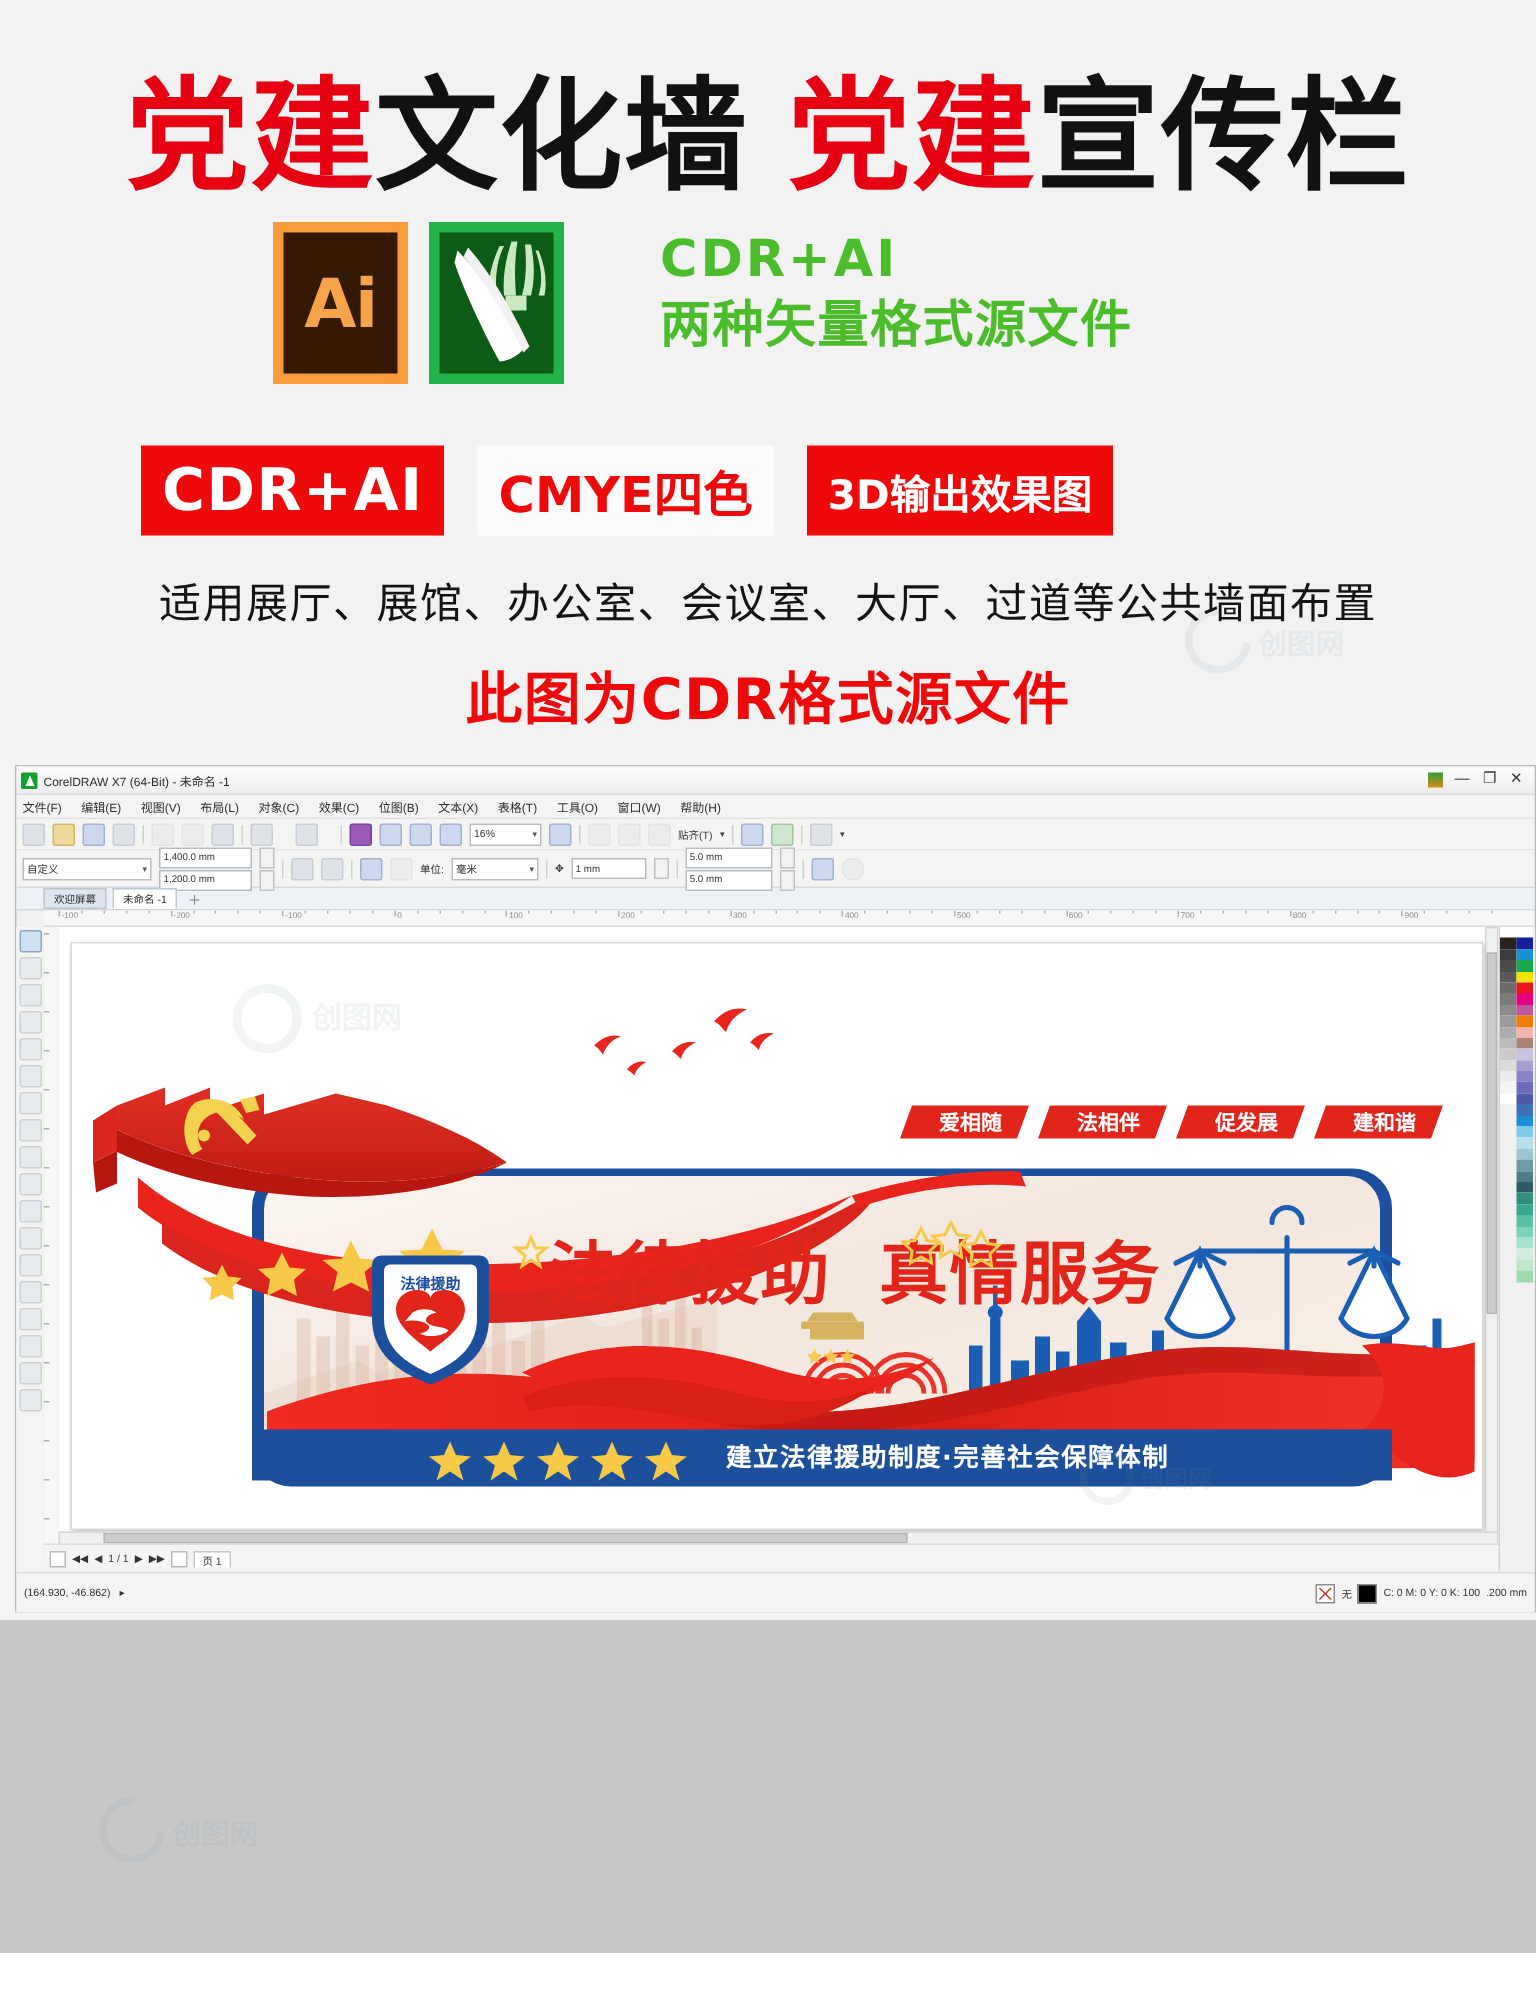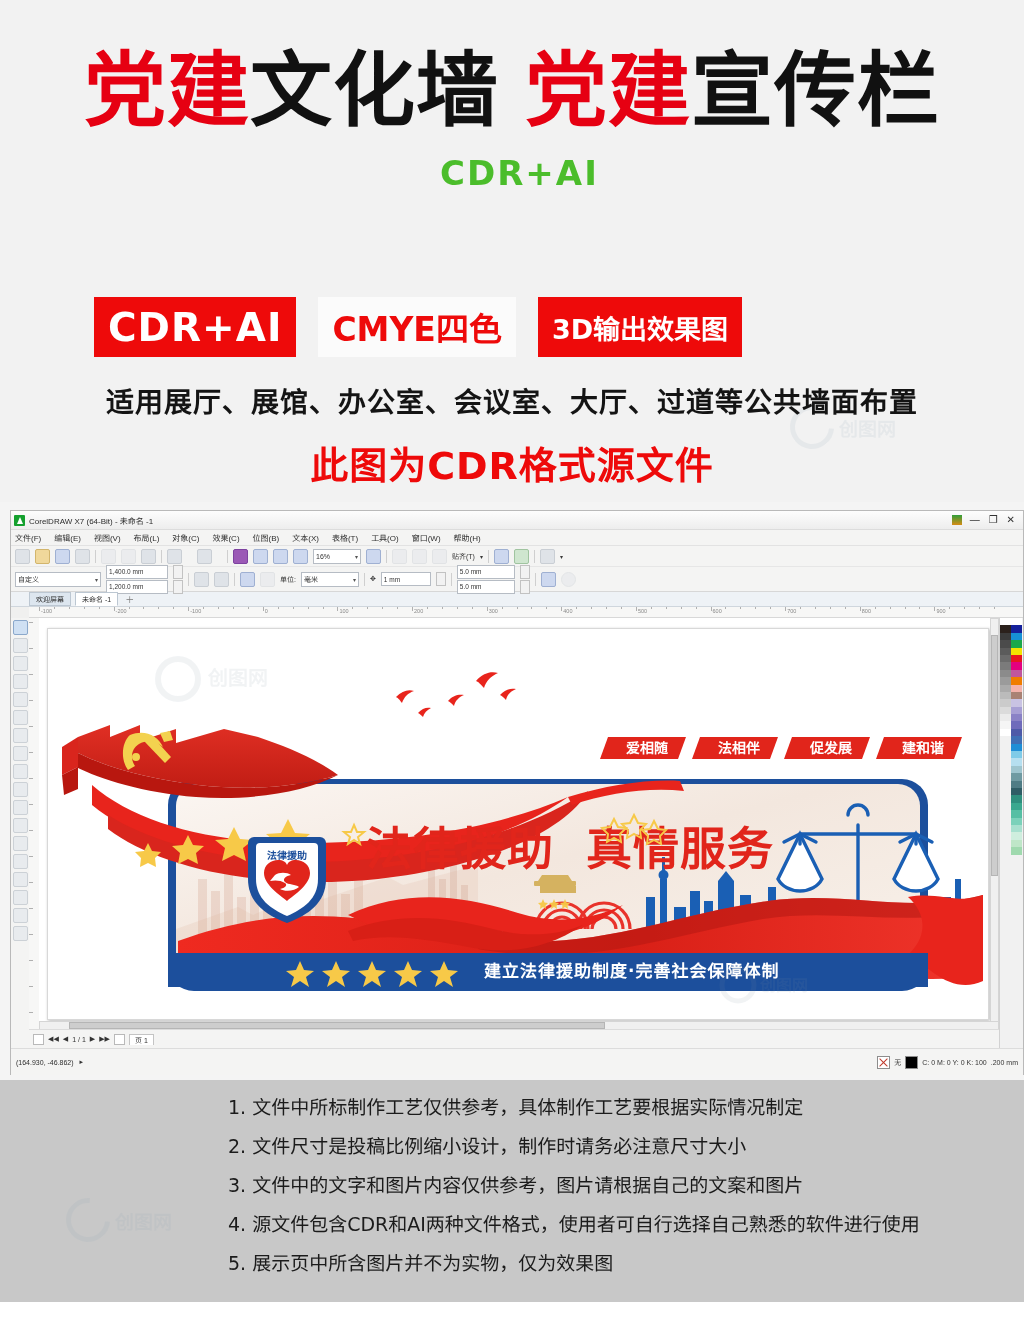--- a/index.html
+++ b/index.html
@@ -42,21 +42,21 @@
   .badge{display:flex;align-items:center;justify-content:center;padding:6px 14px;
          font-weight:bold;white-space:nowrap;font-family:"DejaVu Sans",sans-serif;}
   .badge.fill{background:#ee0a0a;color:#ffffff;}
   .badge.plain{background:#fbfbfb;color:#ee0a0a;}
   .b1{font-size:39px;letter-spacing:1px;}
   .b2{font-size:33px;}
   .b3{font-size:27px;}
   .b4{font-size:24px;}
 
   .subline{position:absolute;left:0;top:380px;width:1024px;text-align:center;
-     font-size:28px;color:#141414;font-weight:700;font-family:"DejaVu Sans",sans-serif;letter-spacing:1px;}
+     font-size:28px;color:#141414;font-weight:400;font-family:"DejaVu Sans",sans-serif;letter-spacing:1px;}
   .cdrline{position:absolute;left:0;top:435px;width:1024px;text-align:center;
      font-size:38px;color:#ee0a0a;font-weight:bold;font-family:"DejaVu Sans",sans-serif;letter-spacing:1px;}
 
   
   .wm{position:absolute;opacity:.12;pointer-events:none;user-select:none;
       color:#6b7d8c;font-size:13px;display:flex;align-items:center;gap:5px;}
   .wm .ring{width:34px;height:34px;border:5px solid #8fa3b3;border-radius:50%;
             border-right-color:transparent;transform:rotate(-40deg);}
   .wm .wtxt{font-family:"DejaVu Sans",sans-serif;font-size:19px;font-weight:bold;color:#8fa3b3;}
 
@@ -168,23 +168,44 @@
 
     <div class="title-row">
       <span class="t-red">党建</span><span class="t-blk">文化墙</span><span class="gap"></span><span class="t-red">党建</span><span class="t-blk">宣传栏</span>
     </div>
 
     <div class="wm" style="left:790px;top:405px;">
       <div class="ring"></div>
         <div class="wtxt">创图网</div>
     </div>
 
+    <div class="logos">
+      <div class="logo-box ai-box">
+        <div class="ai-inner">Ai</div>
+      </div>
+      <div class="logo-box cdr-box">
+        <div class="cdr-inner">
+          <svg viewBox="0 0 76 94" width="76" height="94" aria-hidden="true">
+            <g fill="#cbe9c0">
+              <path d="M48 6 C44 18 42 30 43 42 L51 42 C50 30 50 18 52 6 Z"></path>
+              <path d="M57 8 C58 20 58 31 55 42 L61 42 C64 30 63 18 61 8 Z"></path>
+              <path d="M40 9 C35 20 32 31 33 42 L38 42 C37 30 38 19 43 9 Z"></path>
+              <path d="M64 12 C68 23 69 33 66 42 L70 42 C72 32 70 21 66 12 Z"></path>
+              <rect x="44" y="42" width="14" height="10"></rect>
+            </g>
+            <path d="M12 12 C24 24 40 46 56 78 C50 84 44 86 40 86 C28 64 16 38 10 20 Z" fill="#ffffff"></path>
+            <path d="M19 10 C30 22 46 46 60 76 L56 80 C42 50 26 28 16 16 Z" fill="#f2f2f2"></path>
+          </svg>
+        </div>
+      </div>
+    </div>
 
     <div class="logo-text">
       <div class="lt1">CDR+AI</div>
+      <div class="lt2">两种矢量格式源文件</div>
     </div>
 
     <div class="badges">
       <div class="badge fill b1">CDR+AI</div>
       <div class="badge plain b2">CMYE四色</div>
       <div class="badge fill b3">3D输出效果图</div>
     </div>
 
     <div class="subline">适用展厅、展馆、办公室、会议室、大厅、过道等公共墙面布置</div>
     <div class="cdrline">此图为CDR格式源文件</div>
@@ -749,26 +770,19 @@
         <div class="nofill"></div>
         <span>无</span>
         <div class="kswatch"></div>
         <span>C: 0 M: 0 Y: 0 K: 100</span>
         <span>.200 mm</span>
       </div>
     </div>
   </div>
 
   <div class="notes"></div>
-  <div class="notes-list">
-    <div class="note">1. 文件中所标制作工艺仅供参考，具体制作工艺要根据实际情况制定</div>
-    <div class="note">2. 文件尺寸是投稿比例缩小设计，制作时请务必注意尺寸大小</div>
-    <div class="note">3. 文件中的文字和图片内容仅供参考，图片请根据自己的文案和图片</div>
-    <div class="note">4. 源文件包含CDR和AI两种文件格式，使用者可自行选择自己熟悉的软件进行使用</div>
-    <div class="note">5. 展示页中所含图片并不为实物，仅为效果图</div>
-  </div>
   <div class="wm" style="left:66px;top:1198px;">
     <div class="ring"></div>
       <div class="wtxt">创图网</div>
   </div>
   <div class="footer-strip"></div>
 
 </div>
 
 </body></html>

